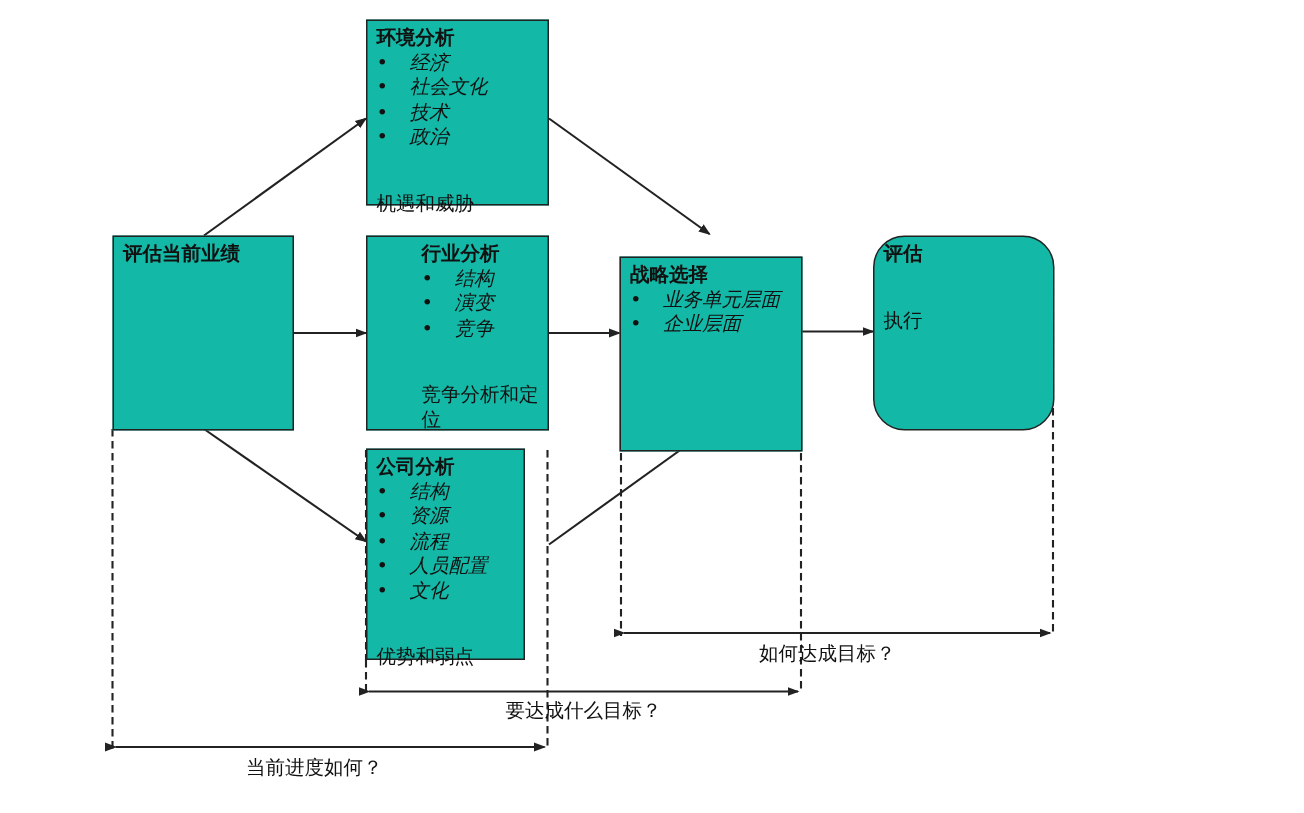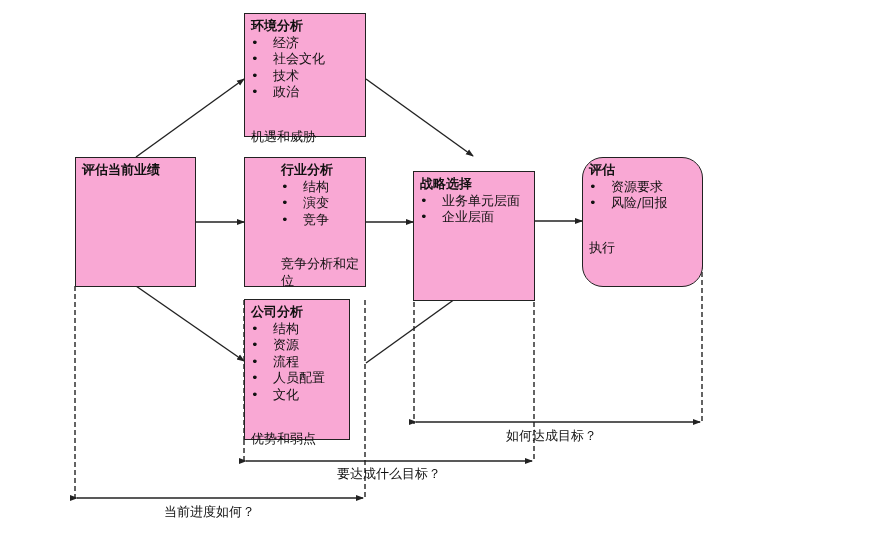--- a/index.html
+++ b/index.html
@@ -1,21 +1,21 @@
 <!DOCTYPE html>
 <html><head>
   <meta charset="utf-8">
   <style>
     html, body { margin: 0; padding: 0; background: #ffffff; }
     body { width: 869px; height: 542px; position: relative; overflow: hidden;
            font-family: "DejaVu Sans", "Liberation Sans", sans-serif; color: #111; }
-    .box { position: absolute; border: 1.6px solid #222; background: #f9a8d4; box-sizing: border-box;
+    .box { position: absolute; border: 1.6px solid #222; background: #14b8a6; box-sizing: border-box;
            padding: 4px 6px; font-size: 13px; line-height: 16.5px; }
     .box .title { font-weight: bold; }
-    .box ul { list-style: none; margin: 0; padding: 0; }
+    .box ul { list-style: none; margin: 0; padding: 0; font-style: italic; }
     .box li { position: relative; padding-left: 22px; }
     .box li::before { content: "•"; position: absolute; left: 0; top: 0; }
     .box .footer { margin-top: 28px; }
     svg.lines { position: absolute; left: 0; top: 0; }
     .label { position: absolute; font-size: 13px; white-space: nowrap; background: transparent; }
   </style>
 </head>
 <body>
 
 <svg class="lines" width="869" height="542">
@@ -86,22 +86,18 @@
 <div class="box" style="left:413px; top:141px; width:122px; height:130px;margin-top:30px;">
   <div class="title">战略选择</div>
   <ul>
     <li>业务单元层面</li>
     <li>企业层面</li>
   </ul>
 </div>
 
 <div class="box" style="left:582px; top:157px; width:121px; height:130px;border-radius:21px;">
   <div class="title">评估</div>
-  <ul>
-    <li>资源要求</li>
-    <li>风险/回报</li>
-  </ul>
   <div class="footer">执行</div>
 </div>
 
 <div class="label" style="left:506px; top:427px;">如何达成目标？</div>
 <div class="label" style="left:337px; top:465px;">要达成什么目标？</div>
 <div class="label" style="left:164px; top:503px;">当前进度如何？</div>
 
 </body></html>

